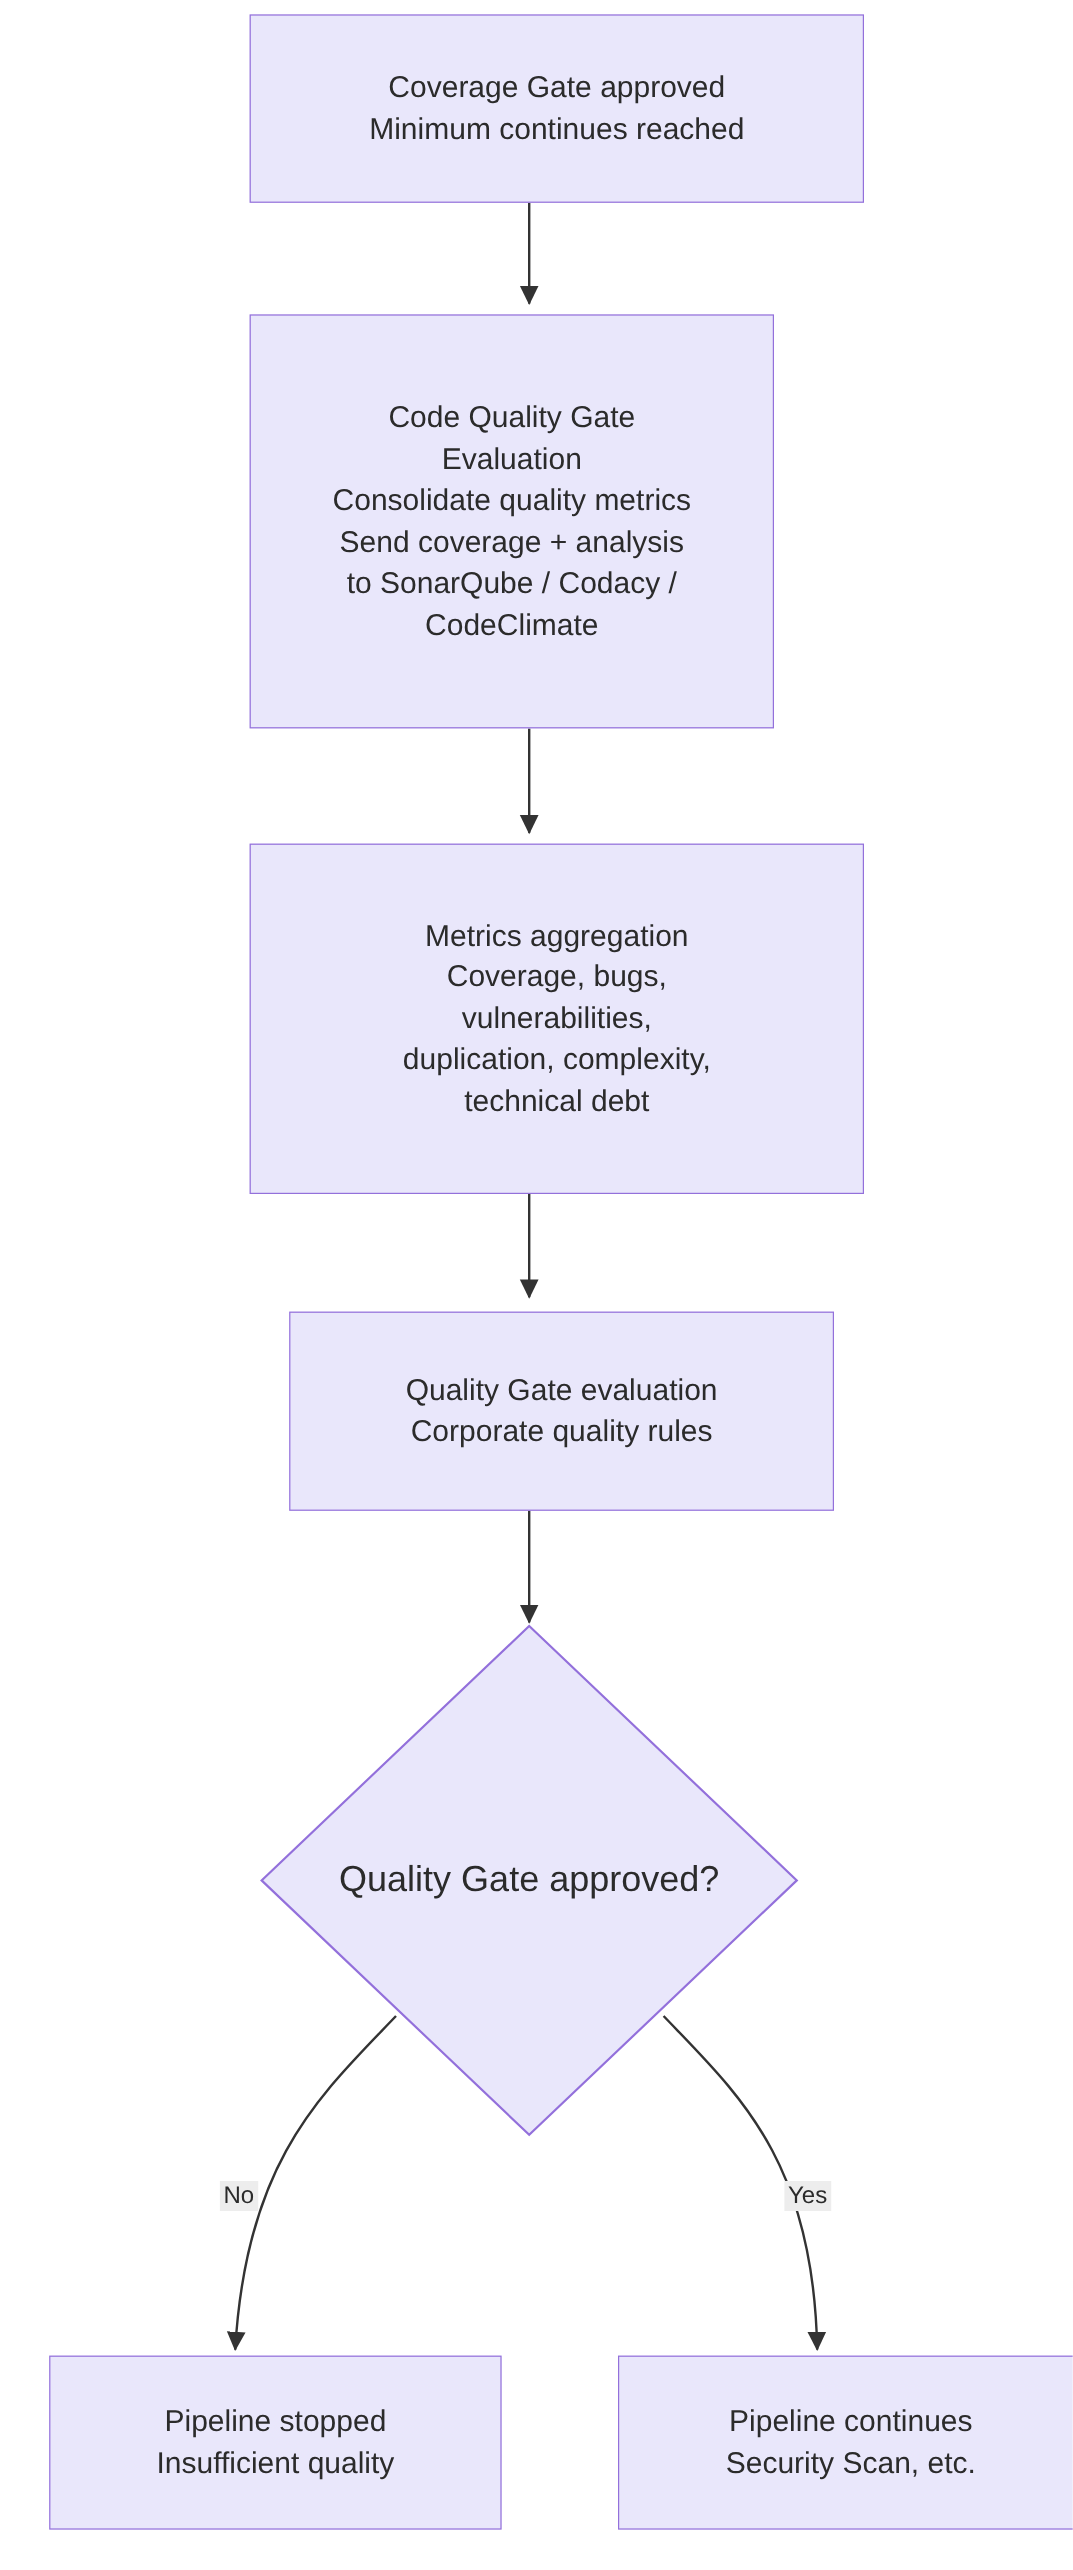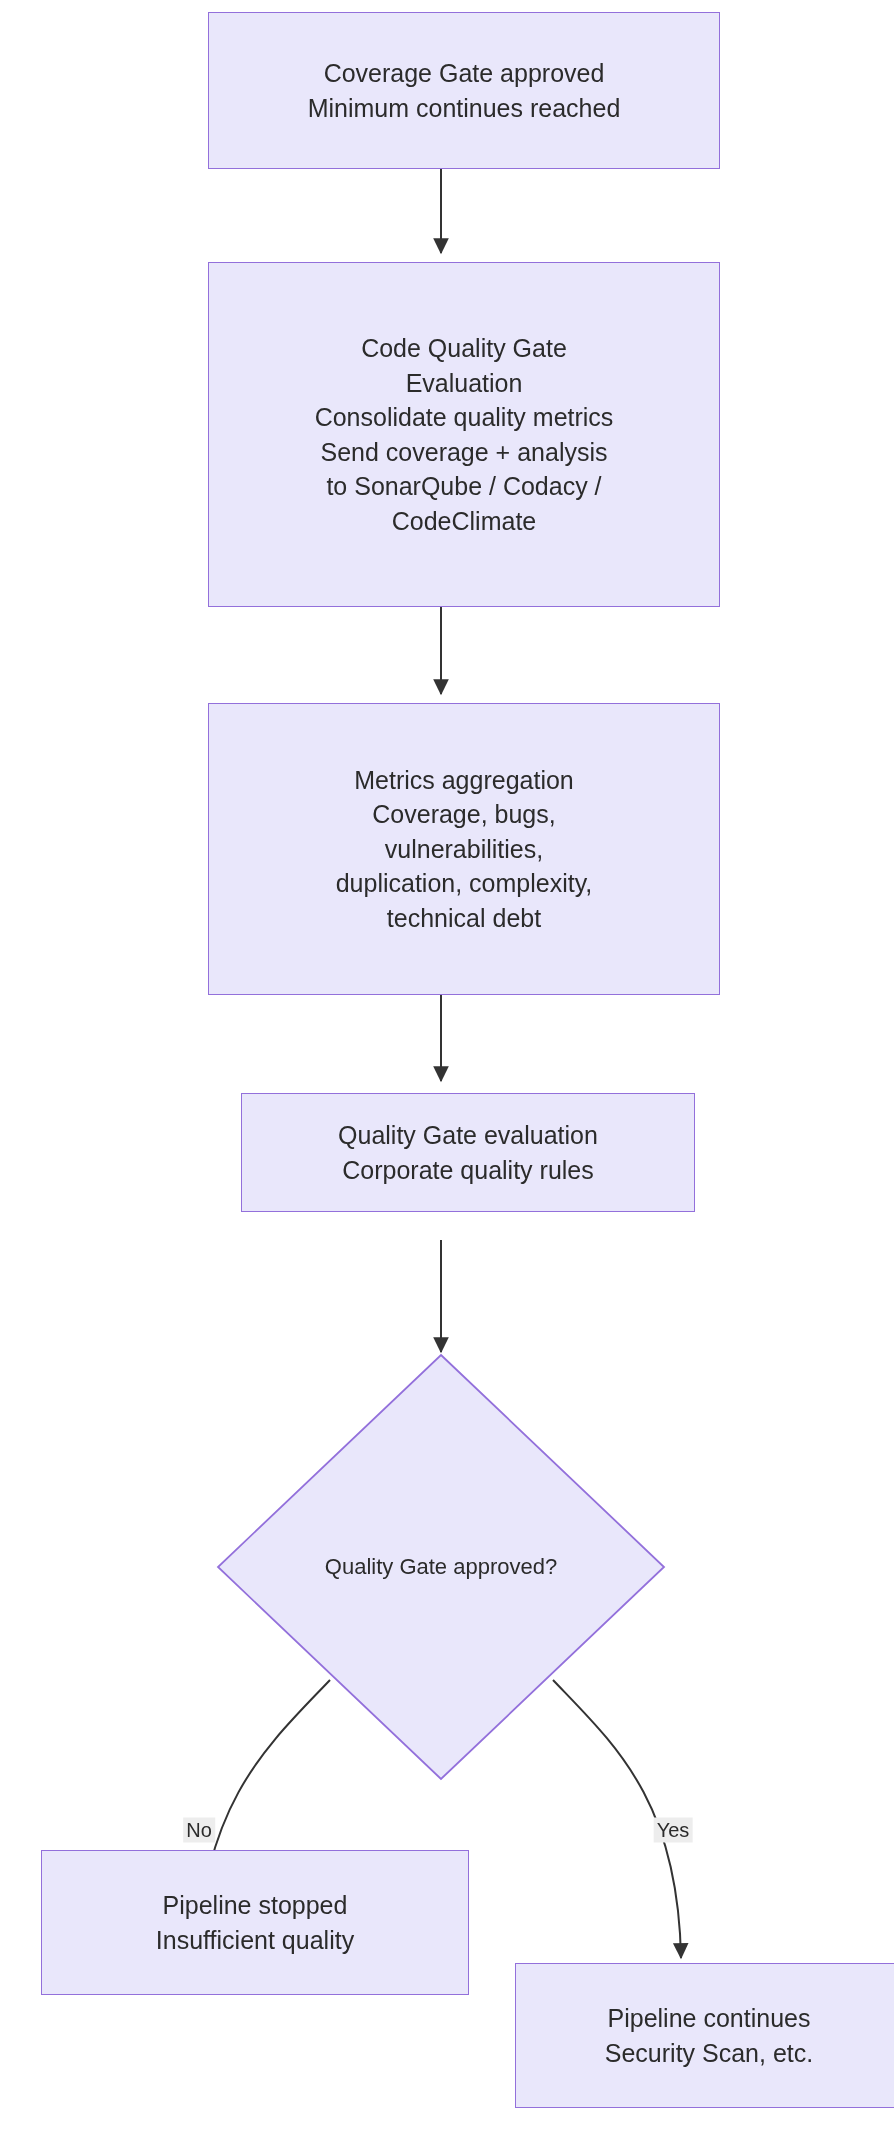--- a/index.html
+++ b/index.html
@@ -39,21 +39,21 @@
     white-space: pre-line;
     margin-left: 28px;
   }
   .node .line {
     display: block;
     white-space: pre;
   }
   .diamond-label {
     position: absolute;
     color: #2b2b2b;
-    font-size: 22px;
+    font-size: 30px;
     text-align: center;
     white-space: nowrap;
     transform: translate(-50%, -50%);
     pointer-events: none;
   }
   .edge-label {
     position: absolute;
     font-size: 20px;
     color: #2b2b2b;
     background: #ededed;
@@ -88,49 +88,49 @@
     <path d="M 553,1680 C 615,1745 678,1800 681,1958" fill="none" stroke="#333333" stroke-width="2" marker-end="url(#arrowhead)"></path>
 
     <polygon points="441,1355 664,1567 441,1779 218,1567" fill="#e9e7fb" stroke="#9370db" stroke-width="1.8"></polygon>
   </svg>
 
   <div class="node" style="left:180px; top:12px; width:512px; height:157px;">
     <span class="line">Coverage Gate approved</span>
     <span class="line">Minimum continues reached</span>
   </div>
 
-  <div class="node" style="left:180px; top:262px; width:512px; height:345px;">
+  <div class="node" style="left:180px; top:262px; width:437px; height:345px;">
     <span class="line">Code Quality Gate</span>
     <span class="line">Evaluation</span>
     <span class="line">Consolidate quality metrics</span>
     <span class="line">Send coverage + analysis</span>
     <span class="line">to SonarQube / Codacy /</span>
     <span class="line">CodeClimate</span>
   </div>
 
   <div class="node" style="left:180px; top:703px; width:512px; height:292px;">
     <span class="line">Metrics aggregation</span>
     <span class="line">Coverage, bugs,</span>
     <span class="line">vulnerabilities,</span>
     <span class="line">duplication, complexity,</span>
     <span class="line">technical debt</span>
   </div>
 
-  <div class="node" style="left:213px; top:1093px; width:454px; height:119px;">
+  <div class="node" style="left:213px; top:1093px; width:454px; height:166px;">
     <span class="line">Quality Gate evaluation</span>
     <span class="line">Corporate quality rules</span>
   </div>
 
   <div class="diamond-label" style="left:441px; top:1567px;">Quality Gate approved?</div>
 
   <div class="edge-label" style="left:199px; top:1830px;">No</div>
 
   <div class="edge-label" style="left:673px; top:1830px;">Yes</div>
 
-  <div class="node" style="left:13px; top:1850px; width:428px; height:145px;">
+  <div class="node" style="left:13px; top:1963px; width:377px; height:145px;">
     <span class="line">Pipeline stopped</span>
     <span class="line">Insufficient quality</span>
   </div>
 
   <div class="node" style="left:487px; top:1963px; width:388px; height:145px;">
     <span class="line">Pipeline continues</span>
     <span class="line">Security Scan, etc.</span>
   </div>
 
 </div>

